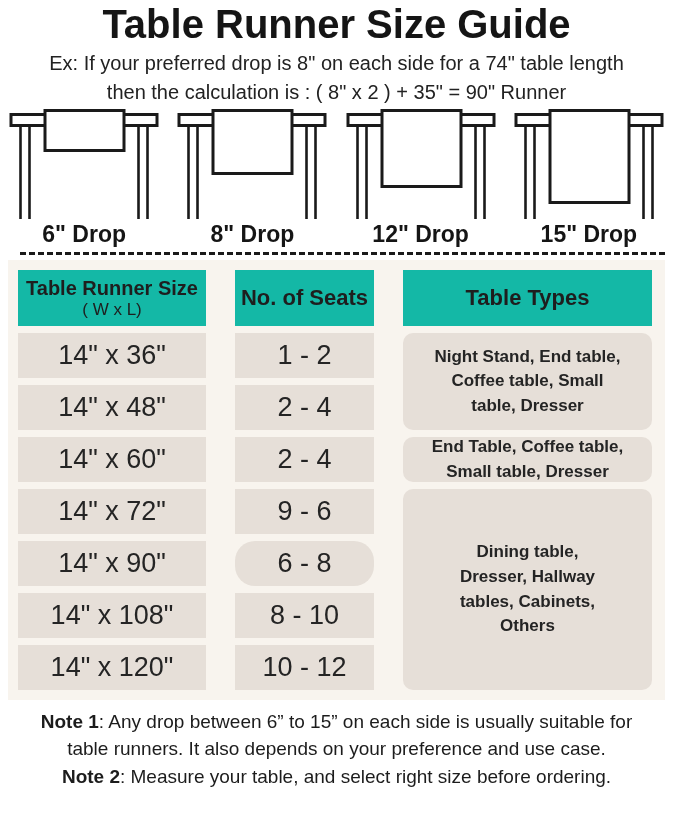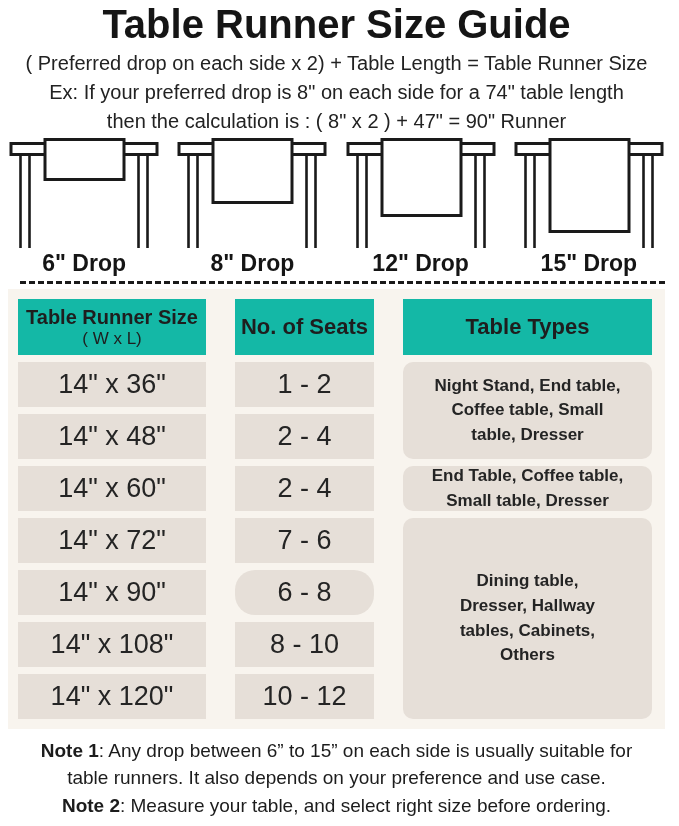--- a/index.html
+++ b/index.html
@@ -50,23 +50,22 @@
   .notes p{margin:2px 6px;white-space:pre-line;}
   .note-label{font-weight:700;}
 </style>
 </head>
 <body>
 
 <div class="page">
 
   <h1 class="title">Table Runner Size Guide</h1>
 
-  <div class="subline">( Preferred drop on each side x 2) + Table Length = Table Runner Size</div>
   <div class="subline">Ex: If your preferred drop is 8" on each side for a 74" table length</div>
-  <div class="subline">then the calculation is : ( 8" x 2 ) + 47" = 90" Runner</div>
+  <div class="subline">then the calculation is : ( 8" x 2 ) + 35" = 90" Runner</div>
 
   <div class="diagrams">
     <div class="diagram-slot">
       <svg class="diagram-svg" width="162" height="112" viewBox="0 0 162 112">
         <rect x="8" y="5.5" width="146" height="11" fill="#ffffff" stroke="#1a1a1a" stroke-width="3"></rect>
         <line x1="17.5" y1="16.5" x2="17.5" y2="110" stroke="#1a1a1a" stroke-width="2.6"></line>
         <line x1="26.5" y1="16.5" x2="26.5" y2="110" stroke="#1a1a1a" stroke-width="2.6"></line>
         <line x1="135.5" y1="16.5" x2="135.5" y2="110" stroke="#1a1a1a" stroke-width="2.6"></line>
         <line x1="144.5" y1="16.5" x2="144.5" y2="110" stroke="#1a1a1a" stroke-width="2.6"></line>
         <rect x="42" y="1.5" width="79" fill="#ffffff" stroke="#1a1a1a" stroke-width="3" height="40"></rect>
@@ -125,21 +124,21 @@
     <div class="cell" style="grid-column:1;grid-row:2;">14" x 36"</div>
     <div class="cell" style="grid-column:2;grid-row:2;">1 - 2</div>
 
     <div class="cell" style="grid-column:1;grid-row:3;">14" x 48"</div>
     <div class="cell" style="grid-column:2;grid-row:3;">2 - 4</div>
 
     <div class="cell" style="grid-column:1;grid-row:4;">14" x 60"</div>
     <div class="cell" style="grid-column:2;grid-row:4;">2 - 4</div>
 
     <div class="cell" style="grid-column:1;grid-row:5;">14" x 72"</div>
-    <div class="cell" style="grid-column:2;grid-row:5;">7 - 6</div>
+    <div class="cell" style="grid-column:2;grid-row:5;">9 - 6</div>
 
     <div class="cell" style="grid-column:1;grid-row:6;">14" x 90"</div>
     <div class="cell" style="grid-column:2;grid-row:6;border-radius:20px;">6 - 8</div>
 
     <div class="cell" style="grid-column:1;grid-row:7;">14" x 108"</div>
     <div class="cell" style="grid-column:2;grid-row:7;">8 - 10</div>
 
     <div class="cell" style="grid-column:1;grid-row:8;">14" x 120"</div>
     <div class="cell" style="grid-column:2;grid-row:8;">10 - 12</div>
 

